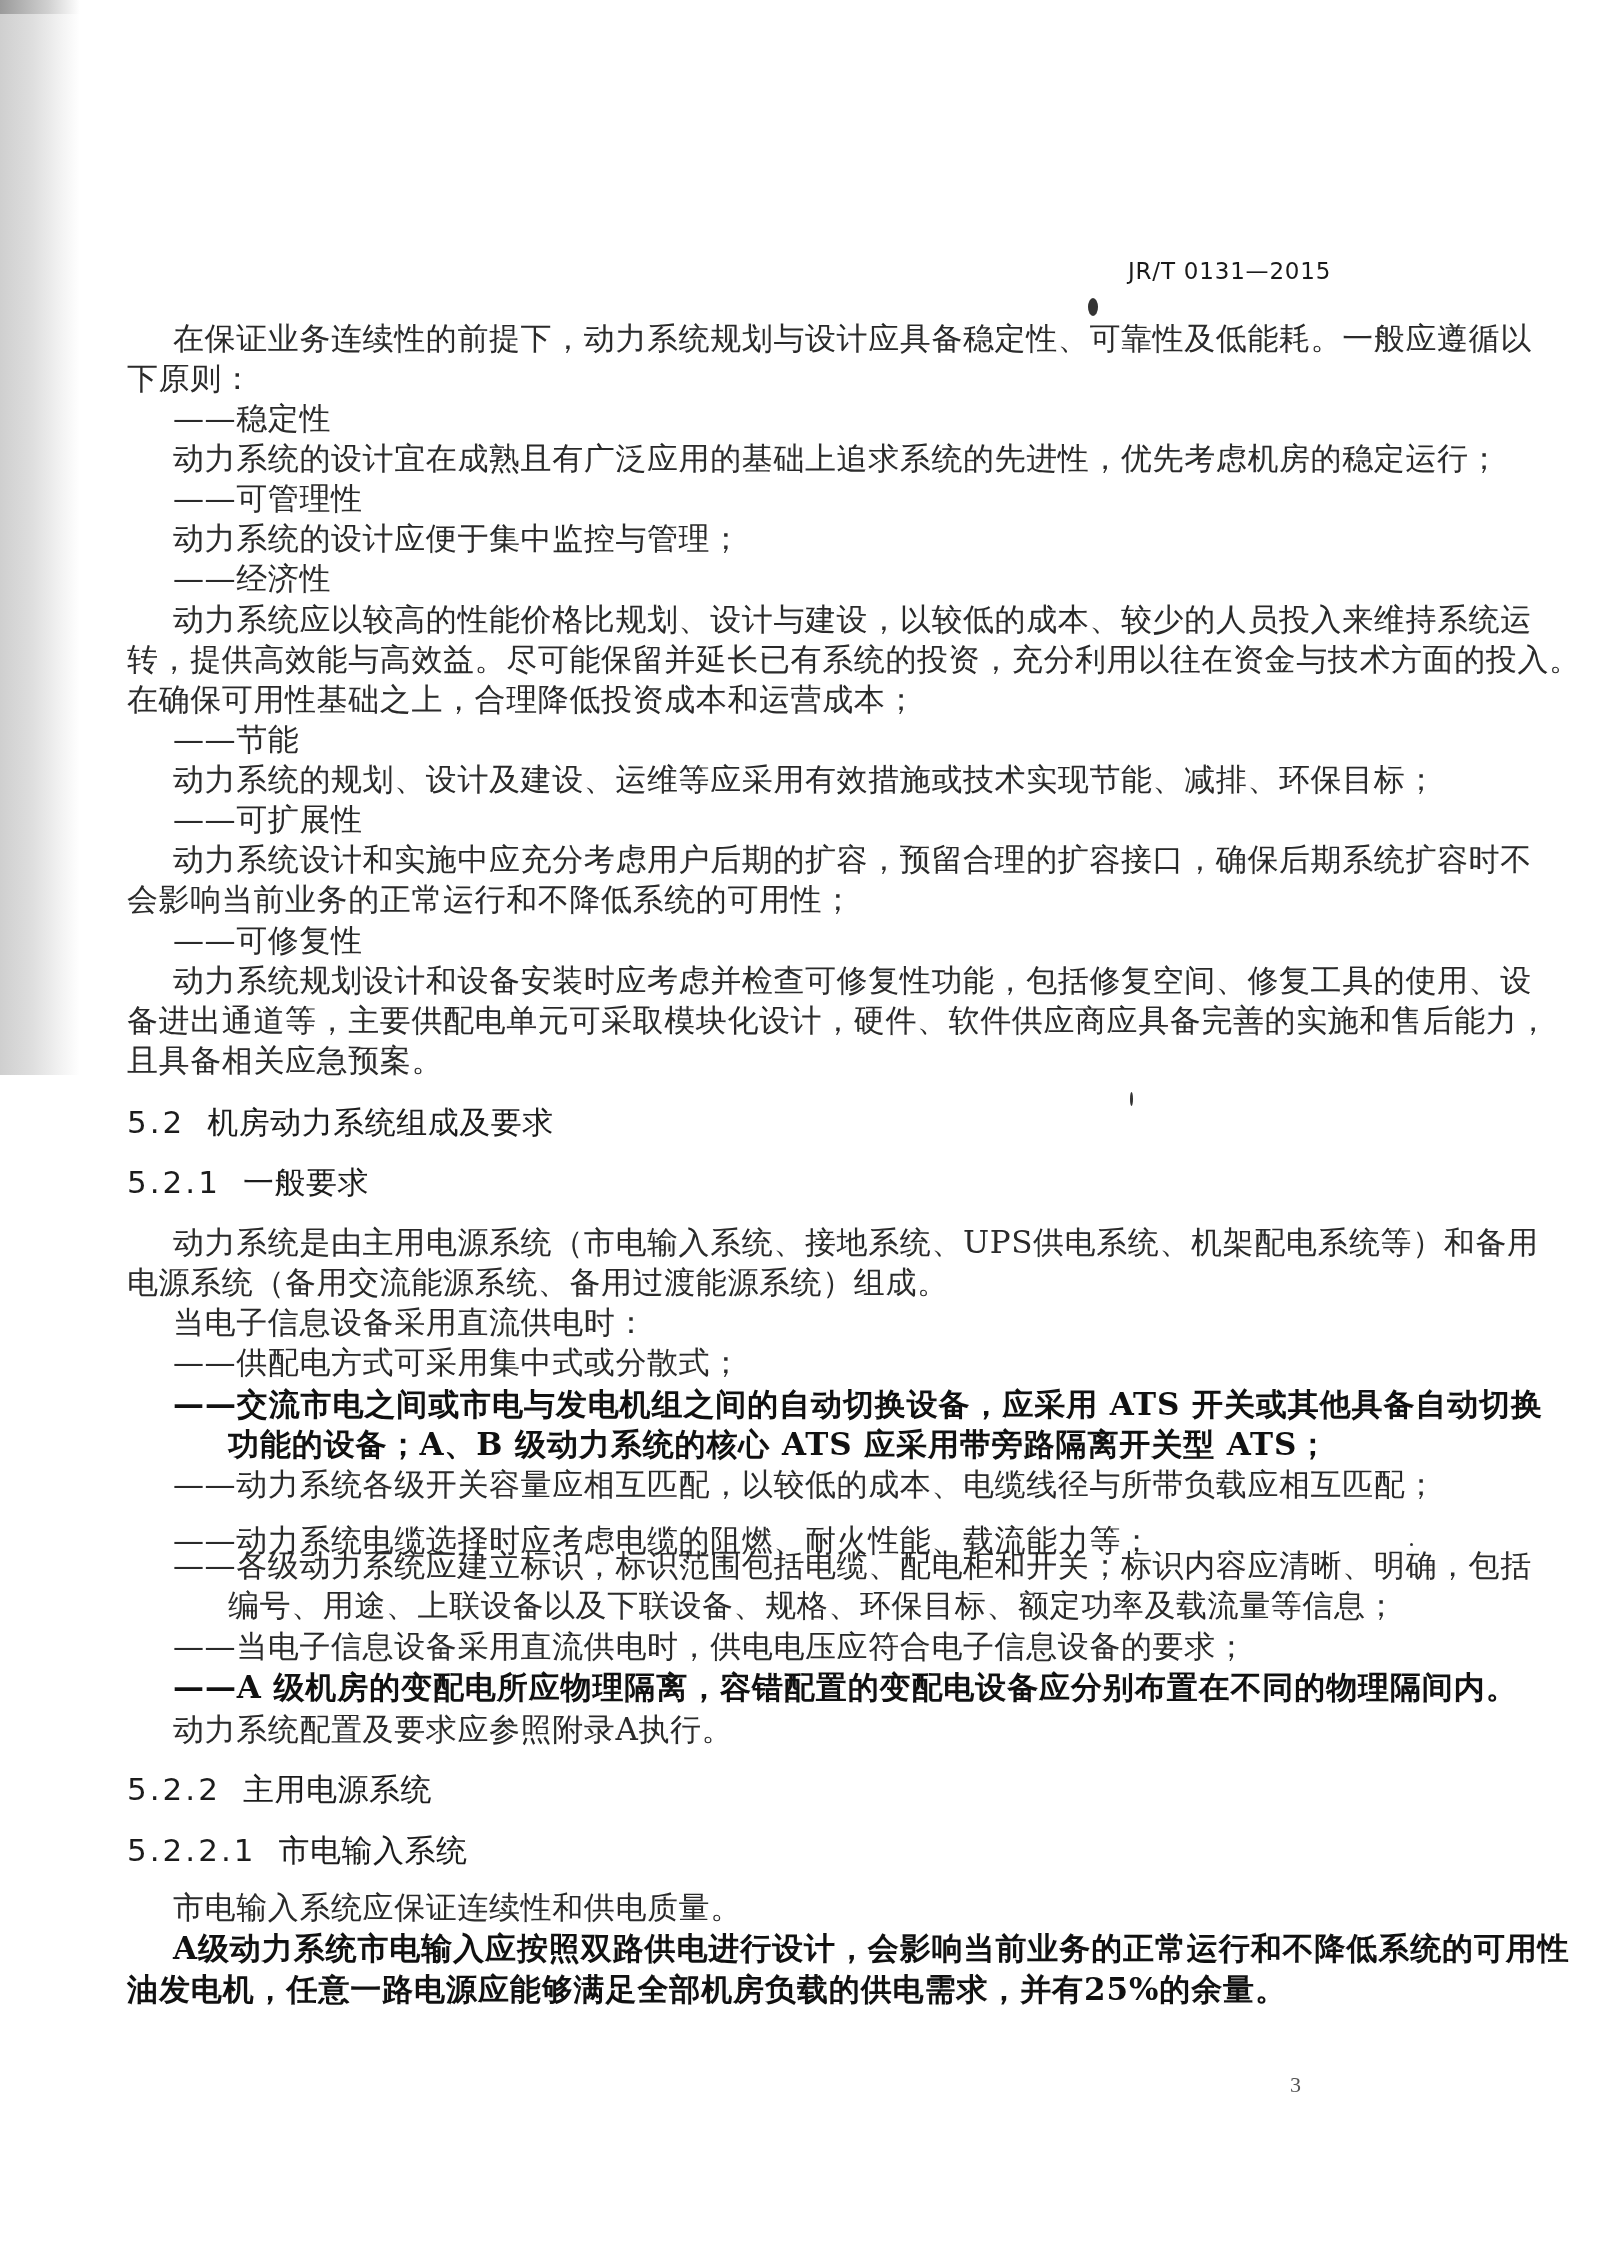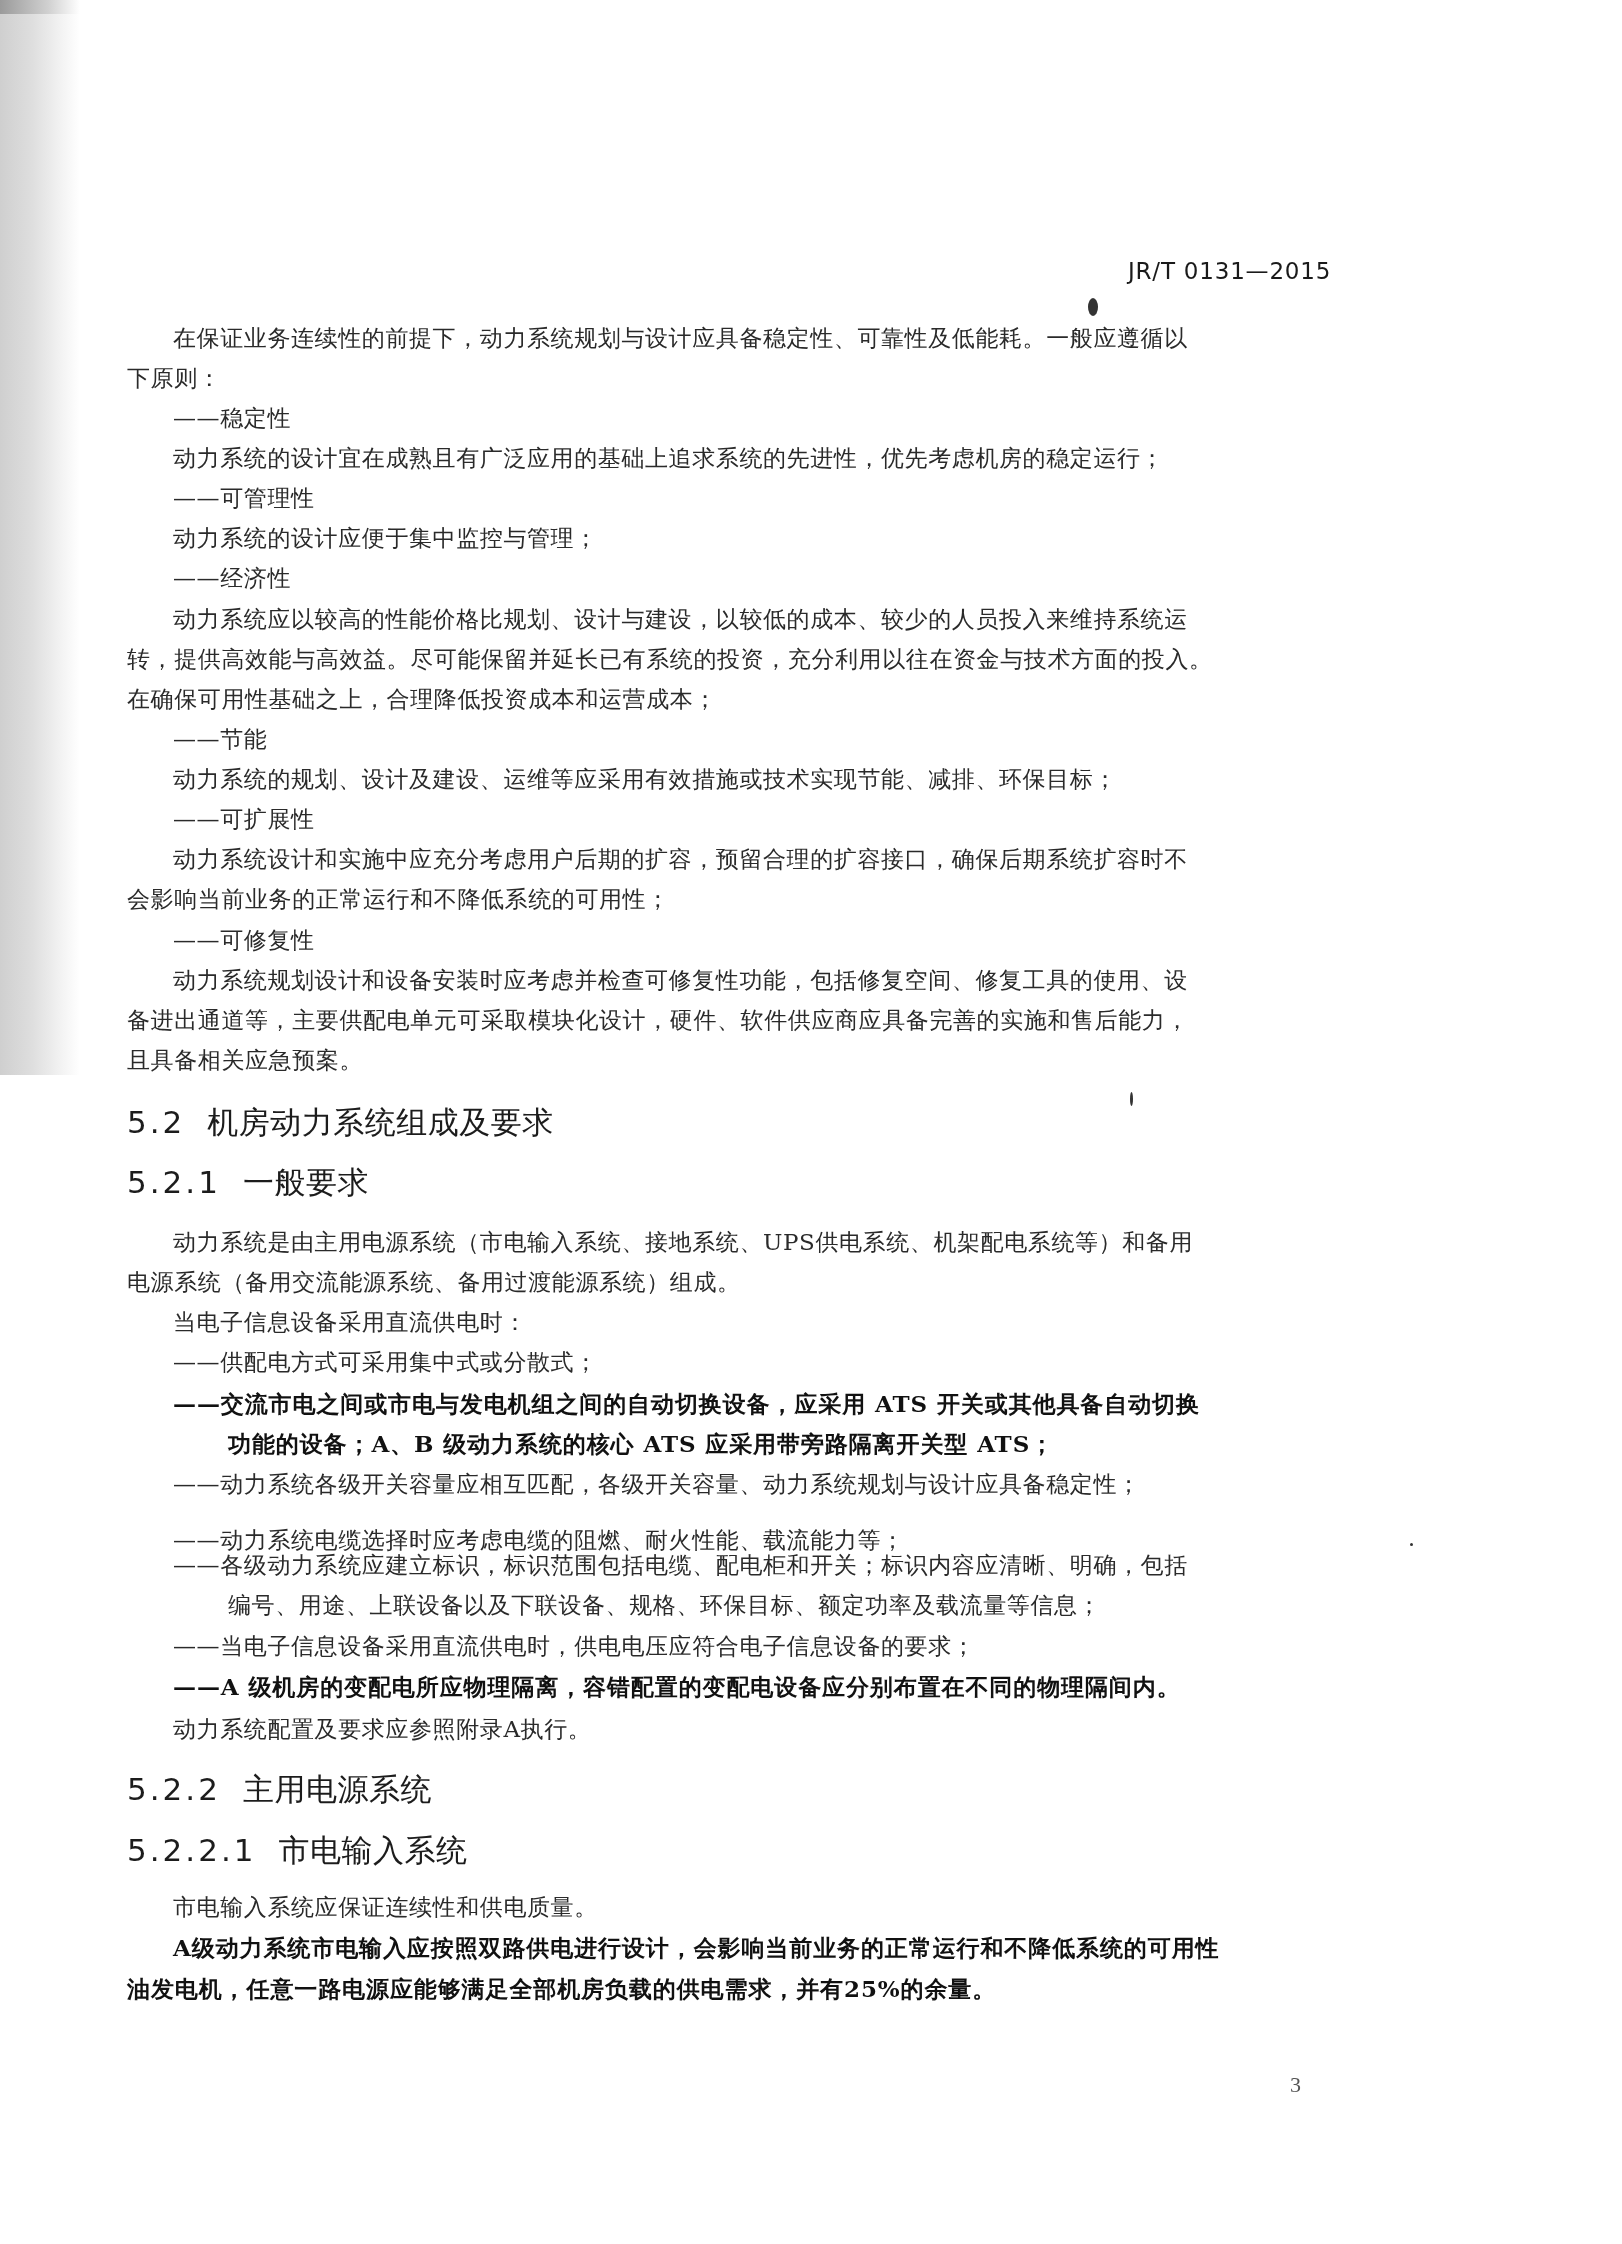--- a/index.html
+++ b/index.html
@@ -12,21 +12,21 @@
   .scan-shadow {
     position: absolute; left: 0; top: 0; width: 80px; height: 1075px;
     background: linear-gradient(to right, #cfcfcf 0%, #dedede 40%, #f2f2f2 75%, #ffffff 100%);
   }
   .scan-shadow-top {
     position: absolute; left: 0; top: 0; width: 80px; height: 14px;
     background: linear-gradient(to right, #9a9a9a, #d0d0d0 60%, #ffffff);
   }
   .line {
     position: absolute; white-space: nowrap;
-    font-size: 23px; line-height: 32px; height: 32px;
+    font-size: 31px; line-height: 32px; height: 32px;
     letter-spacing: 0.6px;
   }
   .bold { font-weight: bold; color: #111; letter-spacing: 0.9px; }
   .heading {
     font-family: "DejaVu Sans", "Liberation Sans", sans-serif;
     font-size: 31px; color: #1c1c1c; letter-spacing: 0.5px;
   }
   .heading .num { display: inline-block; letter-spacing: 3px; margin-right: 22px; }
   .header-code {
     position: absolute; left: 1128px; top: 258px;
@@ -66,21 +66,21 @@
     <div class="line" style="left: 173px; top: 924px;">——可修复性</div>
     <div class="line" style="left: 173px; top: 964px;">动力系统规划设计和设备安装时应考虑并检查可修复性功能，包括修复空间、修复工具的使用、设</div>
     <div class="line" style="left: 127px; top: 1004px;">备进出通道等，主要供配电单元可采取模块化设计，硬件、软件供应商应具备完善的实施和售后能力，</div>
     <div class="line" style="left: 127px; top: 1044px;">且具备相关应急预案。</div>
     <div class="line" style="left: 173px; top: 1226px;">动力系统是由主用电源系统（市电输入系统、接地系统、UPS供电系统、机架配电系统等）和备用</div>
     <div class="line" style="left: 127px; top: 1266px;">电源系统（备用交流能源系统、备用过渡能源系统）组成。</div>
     <div class="line" style="left: 173px; top: 1306px;">当电子信息设备采用直流供电时：</div>
     <div class="line" style="left: 173px; top: 1346px;">——供配电方式可采用集中式或分散式；</div>
     <div class="line bold" style="left: 173px; top: 1388px;">——交流市电之间或市电与发电机组之间的自动切换设备，应采用 ATS 开关或其他具备自动切换</div>
     <div class="line bold" style="left: 228px; top: 1428px;">功能的设备；A、B 级动力系统的核心 ATS 应采用带旁路隔离开关型 ATS；</div>
-    <div class="line" style="left: 173px; top: 1468px;">——动力系统各级开关容量应相互匹配，各级开关容量、动力系统规划与设计应具备稳定性；</div>
+    <div class="line" style="left: 173px; top: 1468px;">——动力系统各级开关容量应相互匹配，以较低的成本、电缆线径与所带负载应相互匹配；</div>
     <div class="line" style="left: 173px; top: 1508px; margin-top: 16px;">——动力系统电缆选择时应考虑电缆的阻燃、耐火性能、载流能力等；</div>
     <div class="line" style="left: 173px; top: 1549px;">——各级动力系统应建立标识，标识范围包括电缆、配电柜和开关；标识内容应清晰、明确，包括</div>
     <div class="line" style="left: 228px; top: 1589px;">编号、用途、上联设备以及下联设备、规格、环保目标、额定功率及载流量等信息；</div>
     <div class="line" style="left: 173px; top: 1630px;">——当电子信息设备采用直流供电时，供电电压应符合电子信息设备的要求；</div>
     <div class="line bold" style="left: 173px; top: 1671px;">——A 级机房的变配电所应物理隔离，容错配置的变配电设备应分别布置在不同的物理隔间内。</div>
     <div class="line" style="left: 173px; top: 1713px;">动力系统配置及要求应参照附录A执行。</div>
     <div class="line" style="left: 173px; top: 1891px;">市电输入系统应保证连续性和供电质量。</div>
     <div class="line bold" style="left: 173px; top: 1932px;">A级动力系统市电输入应按照双路供电进行设计，会影响当前业务的正常运行和不降低系统的可用性</div>
     <div class="line bold" style="left: 127px; top: 1973px;">油发电机，任意一路电源应能够满足全部机房负载的供电需求，并有25%的余量。</div>
   </div>

